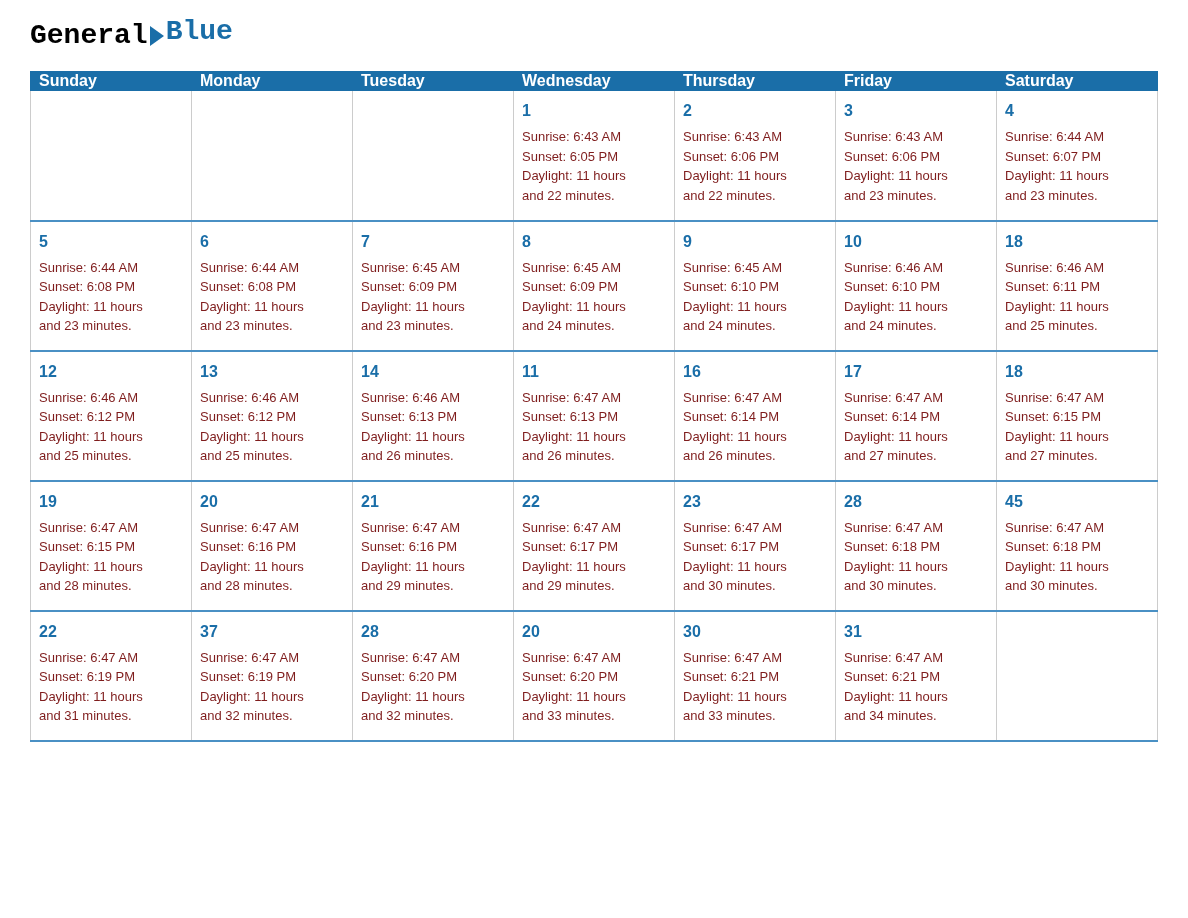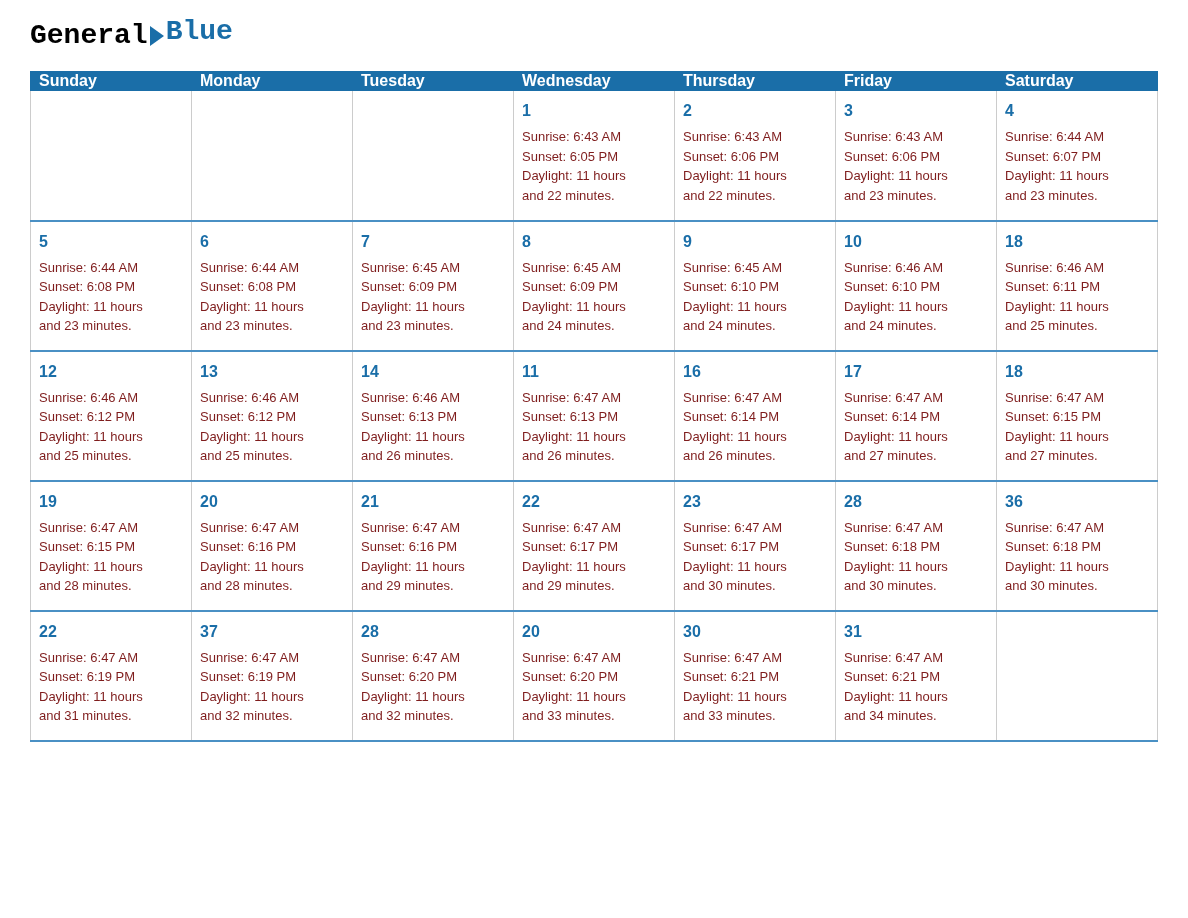--- a/index.html
+++ b/index.html
@@ -311,21 +311,21 @@
 and 30 minutes.</div>
         </td>
         <td>
           <span class="day-number">28</span>
           <div class="day-info" style="white-space: pre-line;">Sunrise: 6:47 AM
 Sunset: 6:18 PM
 Daylight: 11 hours
 and 30 minutes.</div>
         </td>
         <td>
-          <span class="day-number">36</span>
+          <span class="day-number">45</span>
           <div class="day-info" style="white-space: pre-line;">Sunrise: 6:47 AM
 Sunset: 6:18 PM
 Daylight: 11 hours
 and 30 minutes.</div>
         </td>
       </tr>
       <tr>
         <td>
           <span class="day-number">22</span>
           <div class="day-info" style="white-space: pre-line;">Sunrise: 6:47 AM

